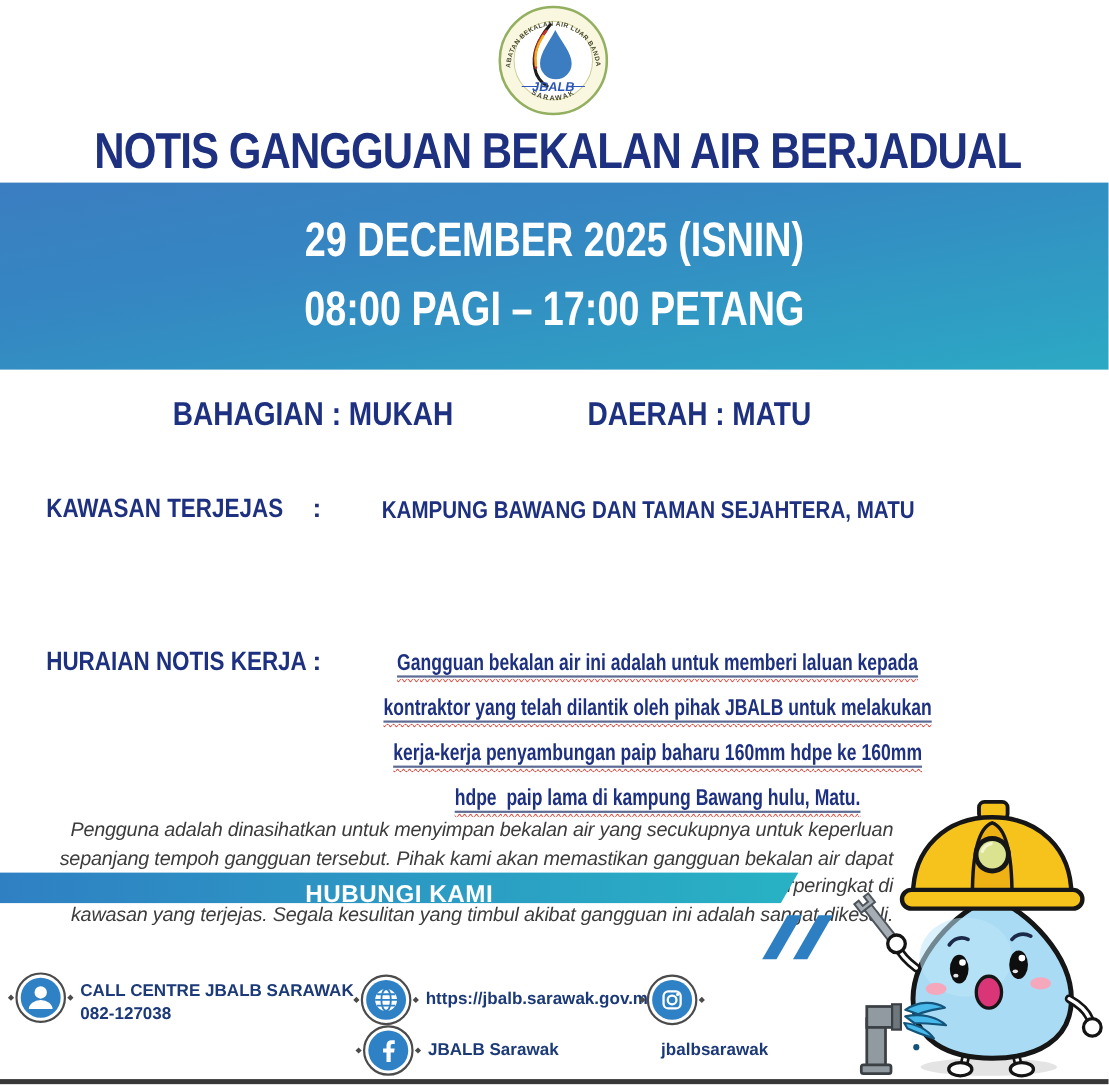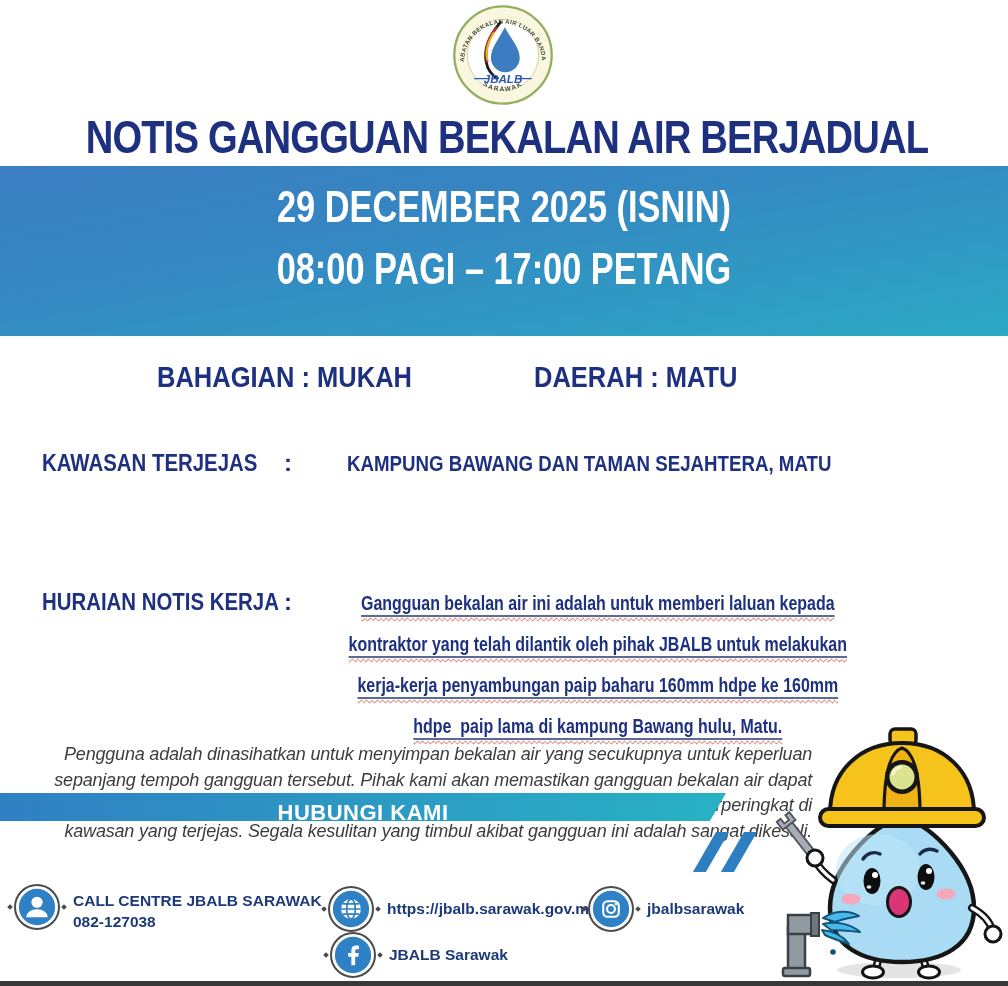--- a/index.html
+++ b/index.html
@@ -13,21 +13,21 @@
   .logo{ position:absolute; left:452px; top:4px; width:102px; height:102px; }
   .title{
     position:absolute; left:0; top:110px; width:1008px; text-align:center;
     font-size:46px; font-weight:bold; color:#1e3181; letter-spacing:-1px;
     transform:scaleX(.83); transform-origin:center; white-space:nowrap;
   }
   
   .banner{
     position:absolute; left:0; top:166px; width:1008px; height:170px;
     background:linear-gradient(170deg,#3b7ec1 0%, #3586c2 35%, #2ca9c4 100%);
-    text-align:center; padding-top:10px;
+    text-align:center; padding-top:22px;
   }
   .banner-line{
     display:inline-block; width:100%; color:#ffffff; font-weight:bold;
     font-size:44px; line-height:62px; letter-spacing:0;
     transform:scaleX(.78); transform-origin:center; white-space:nowrap;
   }
   
   .navy{ color:#1e3181; font-weight:bold; }
   .bahagian{ position:absolute; left:157px; top:360px; font-size:30px;
     transform:scaleX(.85); transform-origin:left; white-space:nowrap; }
@@ -77,21 +77,21 @@
   }
   .icon-ring::before{ left:-8px; } .icon-ring::after{ right:-8px; }
   .icon-ring svg{ display:block; width:38px; height:38px; }
   .contact-text{ margin-left:13px; color:#1c3a78; font-weight:bold; }
   .contact-call{ left:14px; top:884px; }
   .contact-call .contact-text{ font-size:15.5px; line-height:21px; padding-top:6px; }
   .contact-web{ left:328px; top:886px; }
   .contact-web .contact-text{ font-size:15.5px; padding-top:14px; }
   .contact-fb{ left:330px; top:932px; }
   .contact-fb .contact-text{ font-size:15.5px; padding-top:14px; }
-  .contact-ig{ left:588px; top:886px; }
+  .contact-ig{ left:588px; top:886px;flex-direction:column; }
   .contact-ig .contact-text{ font-size:15.5px; padding-top:14px; }
   
   .mascot{ position:absolute; left:773px; top:722px; width:232px; height:258px; }
   
   .bottom-line{ position:absolute; left:0; bottom:0; width:1008px; height:5px;
     background:#383838; }
 </style>
 </head>
 <body>
 

